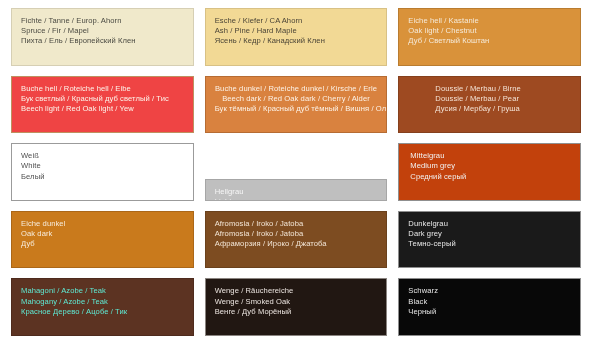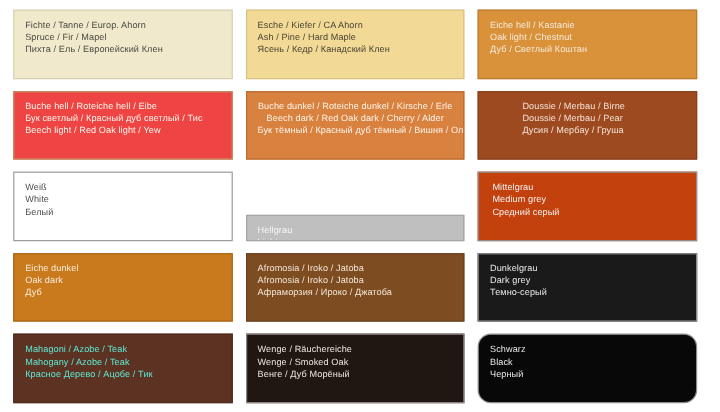--- a/index.html
+++ b/index.html
@@ -106,18 +106,18 @@
     <div class="swatch" style="background: rgb(92, 51, 34); border-color: rgb(78, 43, 29); color: #5eead4;">
       <span class="swatch-line">Mahagoni / Azobe / Teak</span>
       <span class="swatch-line">Mahogany / Azobe / Teak</span>
       <span class="swatch-line">Красное Дерево / Ацобе / Тик</span>
     </div>
     <div class="swatch" style="background: rgb(33, 23, 18); border-color: rgb(138, 132, 128); color: rgb(236, 229, 224);">
       <span class="swatch-line">Wenge / Räuchereiche</span>
       <span class="swatch-line">Wenge / Smoked Oak</span>
       <span class="swatch-line">Венге / Дуб Морёный</span>
     </div>
-    <div class="swatch" style="background: rgb(8, 8, 8); border-color: rgb(141, 141, 141); color: rgb(230, 230, 230); border-radius: 11px;">
+    <div class="swatch" style="background: rgb(8, 8, 8); border-color: rgb(141, 141, 141); color: rgb(230, 230, 230);">
       <span class="swatch-line">Schwarz</span>
       <span class="swatch-line">Black</span>
       <span class="swatch-line">Черный</span>
     </div>
   </div>
 
 </body></html>

